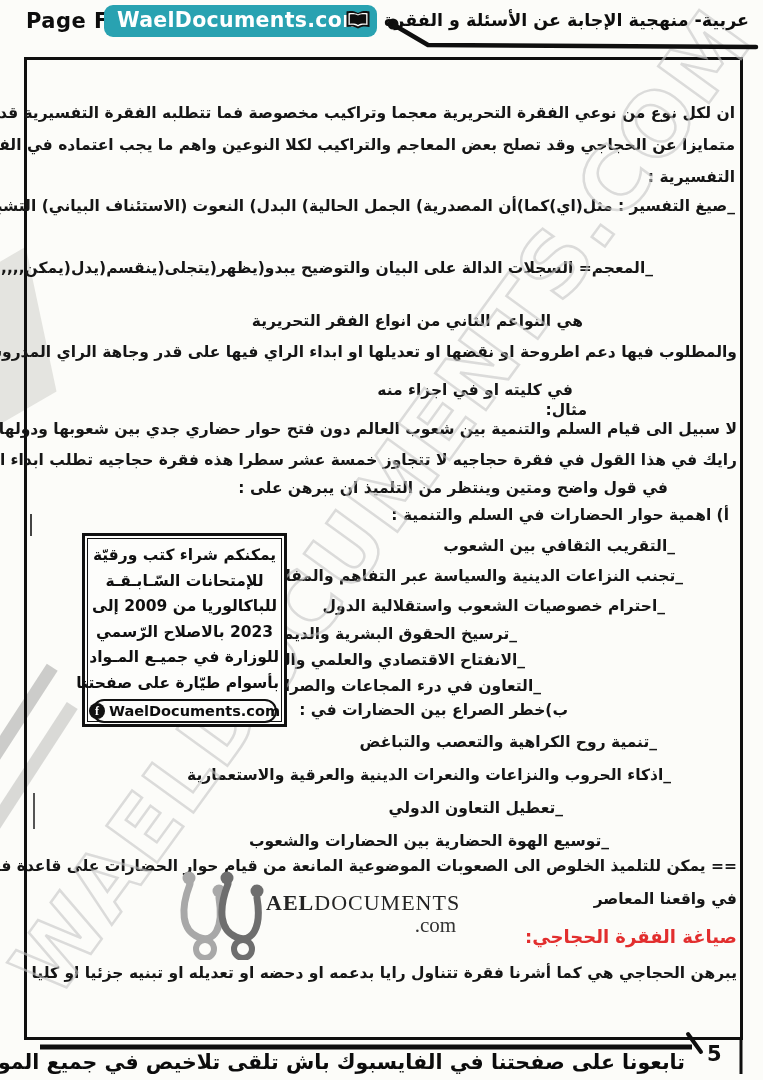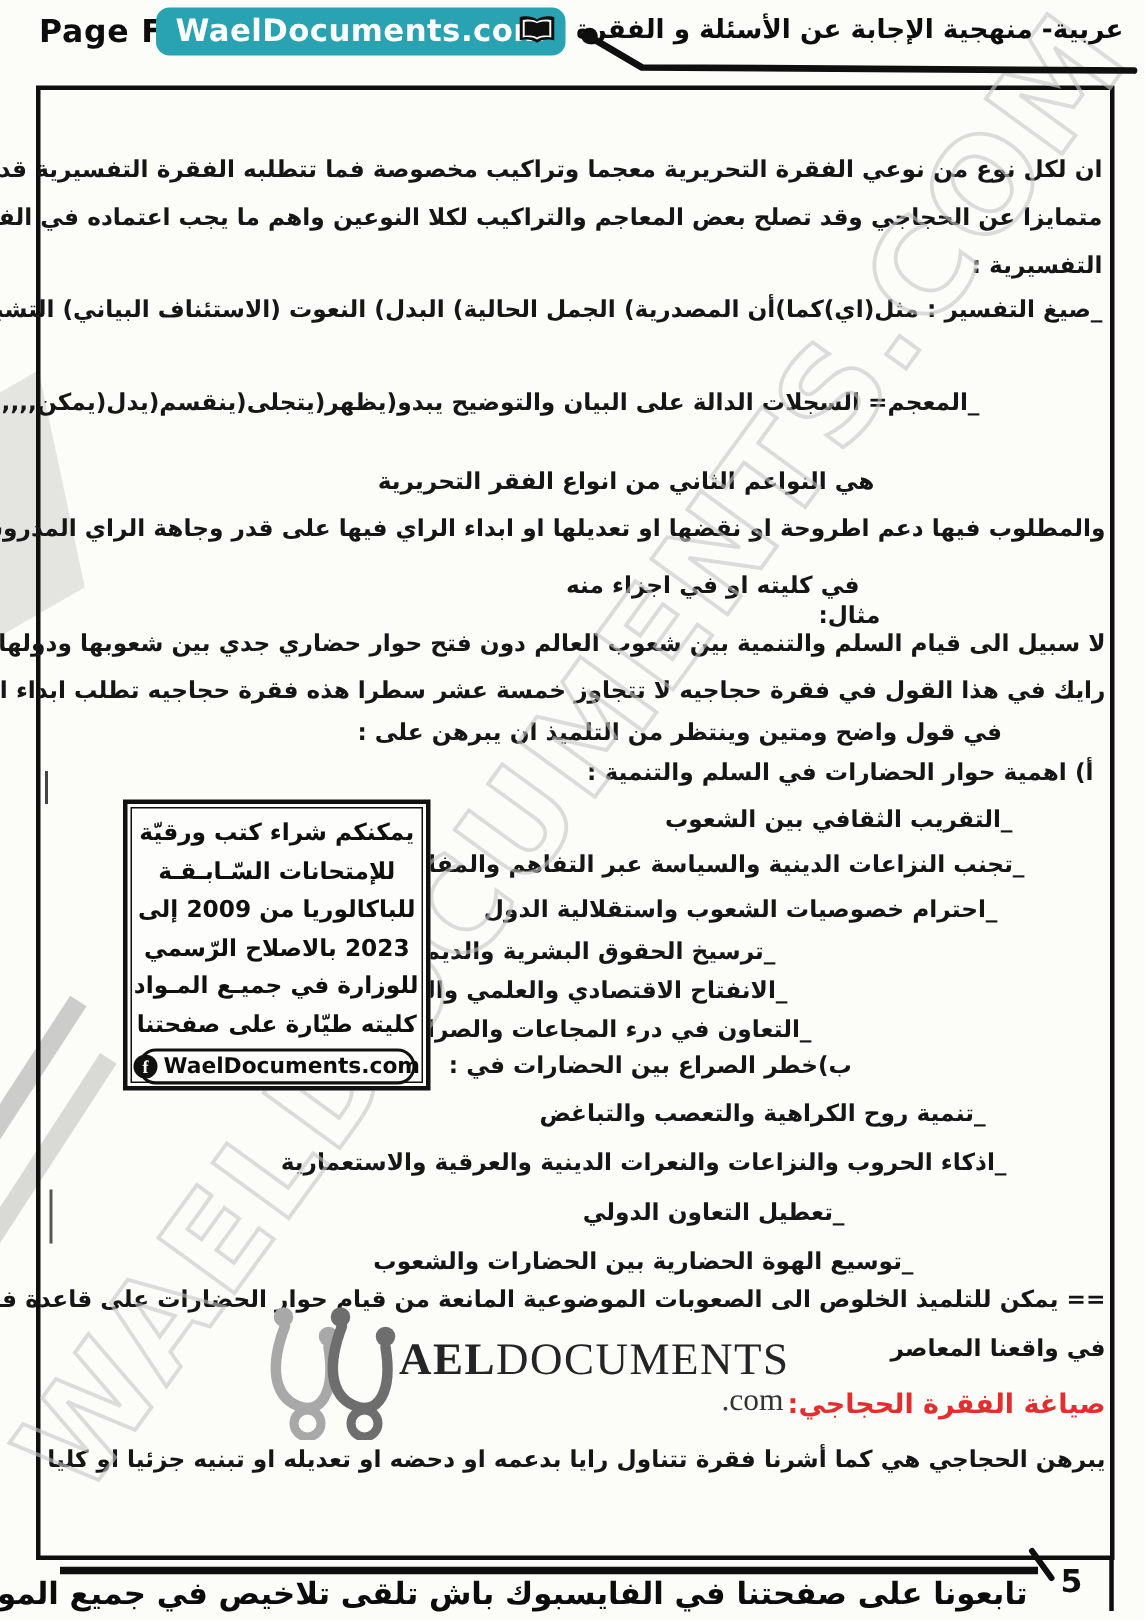--- a/index.html
+++ b/index.html
@@ -49,21 +49,21 @@
   .adbadge { margin:3px 2px 0; border:2.5px solid #111; border-radius:16px; display:flex; align-items:center;
              justify-content:center; gap:4px; font-weight:bold; font-size:14.5px; color:#0d0d0d;
              padding:2px 1px; direction:ltr; white-space:nowrap; }
   .fbcirc { width:16px; height:16px; min-width:16px; border-radius:50%; background:#111; color:#fff;
             display:flex; align-items:center; justify-content:center; font-size:12px; font-weight:bold;
             font-family:"Liberation Serif",serif; }
 
   
   .logo { position:absolute; left:172px; top:868px; display:flex; align-items:flex-start; z-index:2; }
   .logotext { margin-left:-10px; margin-top:22px; font-family:"Liberation Serif",serif; color:#242424; }
-  .lt-main { font-size:30px; letter-spacing:1px; white-space:nowrap; }
+  .lt-main { font-size:22px; letter-spacing:1px; white-space:nowrap; }
   .lt-bold { font-weight:bold; }
   .lt-com { text-align:right; font-size:21px; margin-top:-3px; padding-right:4px; color:#333; }
 </style>
 </head>
 <body>
 
 <div class="page">
 
   <div class="art1"></div>
   <div class="art2a"></div>
@@ -124,21 +124,21 @@
   <div class="ln" style="top:889px; right:26px;">في واقعنا المعاصر</div>
   <div class="ln h-red" style="top:926px; right:26px;">صياغة الفقرة الحجاجي:</div>
   <div class="ln" style="top:963px; right:26px;">يبرهن الحجاجي هي كما أشرنا فقرة تتناول رايا بدعمه او دحضه او تعديله او تبنيه جزئيا او كليا</div>
 
   <div class="adbox">
     <div class="adline">يمكنكم شراء كتب ورقيّة</div>
     <div class="adline">للإمتحانات السّـابـقـة</div>
     <div class="adline">للباكالوريا من 2009 إلى</div>
     <div class="adline">2023 بالاصلاح الرّسمي</div>
     <div class="adline">للوزارة في جميـع المـواد</div>
-    <div class="adline">كليته طيّارة على صفحتنا</div>
+    <div class="adline">بأسوام طيّارة على صفحتنا</div>
     <div class="adbadge">
       <span class="fbcirc">f</span>
       <span>WaelDocuments.com</span>
     </div>
   </div>
 
   <div class="logo">
     <svg width="104" height="92" viewBox="0 0 104 92">
       <g stroke="#a8a8a8" fill="none" stroke-width="7" stroke-linecap="round">
         <path d="M18,16 C8,42 10,62 26,69 C42,76 52,60 47,30"></path>

